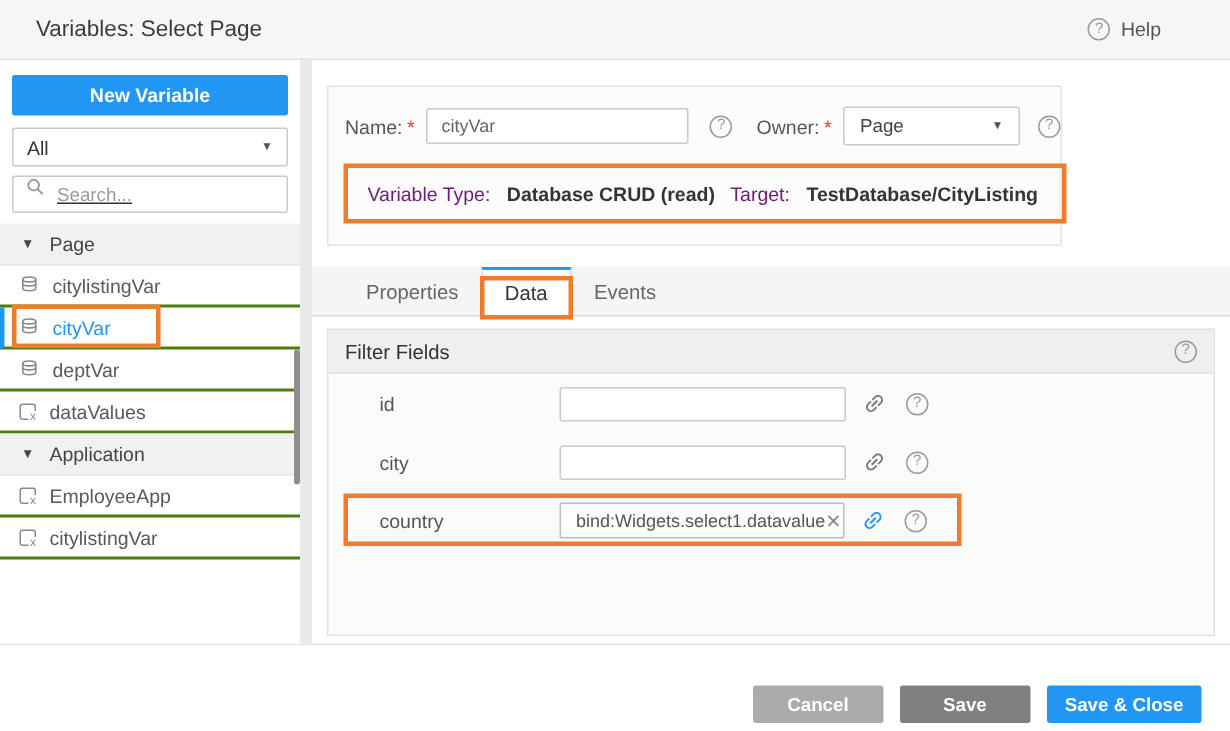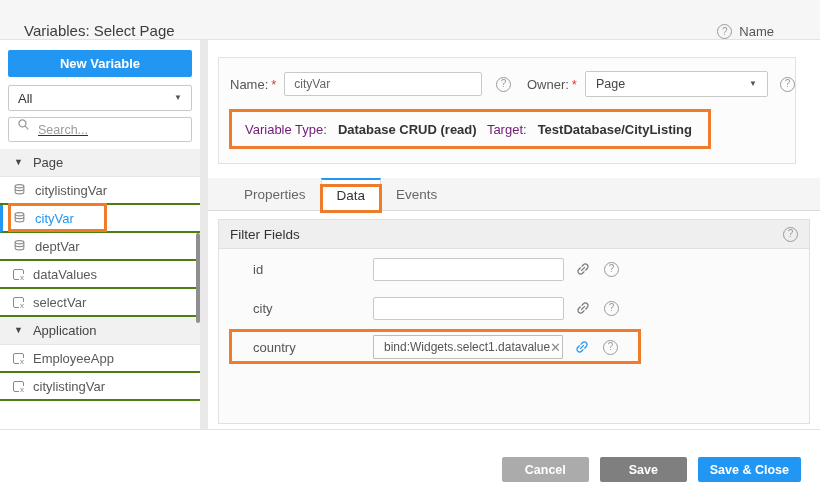--- a/index.html
+++ b/index.html
@@ -7,21 +7,21 @@
   body {
     width:820px; height:487px; overflow:hidden;
     background:#fff; color:#333;
     font-family:"Liberation Sans","DejaVu Sans",sans-serif; font-size:13px;
   }
   .app { width:820px; height:487px; display:flex; flex-direction:column; }
 
   
   .topbar {
     height:40px; flex:none; background:#f6f6f6; border-bottom:1px solid #e3e3e3;
-    display:flex; align-items:flex-end; justify-content:space-between; padding:0 46px 0 24px;
+    display:flex; align-items:center; justify-content:space-between; padding:0 46px 0 24px;
   }
   .page-title { font-size:15px; color:#3c3c3c; }
   .help-group { display:flex; align-items:center; gap:7px; color:#555; cursor:pointer; }
 
   .qmark {
     width:15px; height:15px; flex:none; border:1px solid #9a9a9a; border-radius:50%;
     display:inline-flex; align-items:center; justify-content:center;
     font-size:10px; color:#9a9a9a; line-height:1; cursor:pointer; background:transparent;
   }
 
@@ -61,21 +61,21 @@
   .trow.item { padding-left:13px; gap:9px; color:#595959; }
   .trow.item.selected { border-left:3px solid #2196f3; padding-left:10px; color:#2196f3; }
   .ring-city { position:absolute; left:5px; top:-2px; width:99px; height:29px; border:3px solid #ee7c2b; pointer-events:none; z-index:3; }
   .model-icon { width:11px; height:11px; flex:none; border:1px solid #8a8a8a; border-radius:2px; position:relative; }
   .model-icon::after { content:"x"; position:absolute; right:-1px; bottom:-3px; font-size:8px; color:#8a8a8a; background:#fff; line-height:1; padding-left:1px; }
   .trow.item .dbsvg, .trow.item .model-icon { margin-top:1px; }
   .scroll-thumb { position:absolute; right:0; top:193px; width:4px; height:90px; background:#8f8f8f; border-radius:2px; z-index:4; cursor:pointer; }
 
   
   .card {
-    margin:17px 2px 0 10px; width:578px;
+    margin:17px 2px 0 10px; width:490px;
     border:1px solid #e2e2e2; background:#fcfcfc; padding:13px 0 14px 11px;
   }
   .form-row { display:flex; align-items:center; }
   .flbl { color:#555; }
   .req { color:#e53935; margin-left:3px; }
   .txt-input {
     height:24px; border:1px solid #c9c9c9; border-radius:2px; background:#fff;
     font-family:inherit; font-size:12px; color:#666; padding:0 9px; outline:none;
   }
   .name-input { width:203px; margin-left:8px; }
@@ -147,21 +147,21 @@
 </style>
 </head>
 <body>
 
 <div class="app">
 
   <header class="topbar">
     <span class="page-title">Variables: Select Page</span>
     <span class="help-group">
       <span class="qmark">?</span>
-      <span>Name</span>
+      <span>Help</span>
     </span>
   </header>
 
   <div class="body">
 
     <aside class="sidebar">
       <button class="btn-new">New Variable</button>
 
       <div class="filter-select">
         <span>All</span>
@@ -217,24 +217,20 @@
             </svg>
           </span>
           <span>deptVar</span>
         </div>
 
         <div class="trow item">
           <span class="model-icon"></span>
           <span>dataValues</span>
         </div>
 
-        <div class="trow item">
-          <span class="model-icon"></span>
-          <span>selectVar</span>
-        </div>
 
         <div class="trow section">
           <span class="tree-caret">▼</span>
           <span>Application</span>
         </div>
 
         <div class="trow item">
           <span class="model-icon"></span>
           <span>EmployeeApp</span>
         </div>

